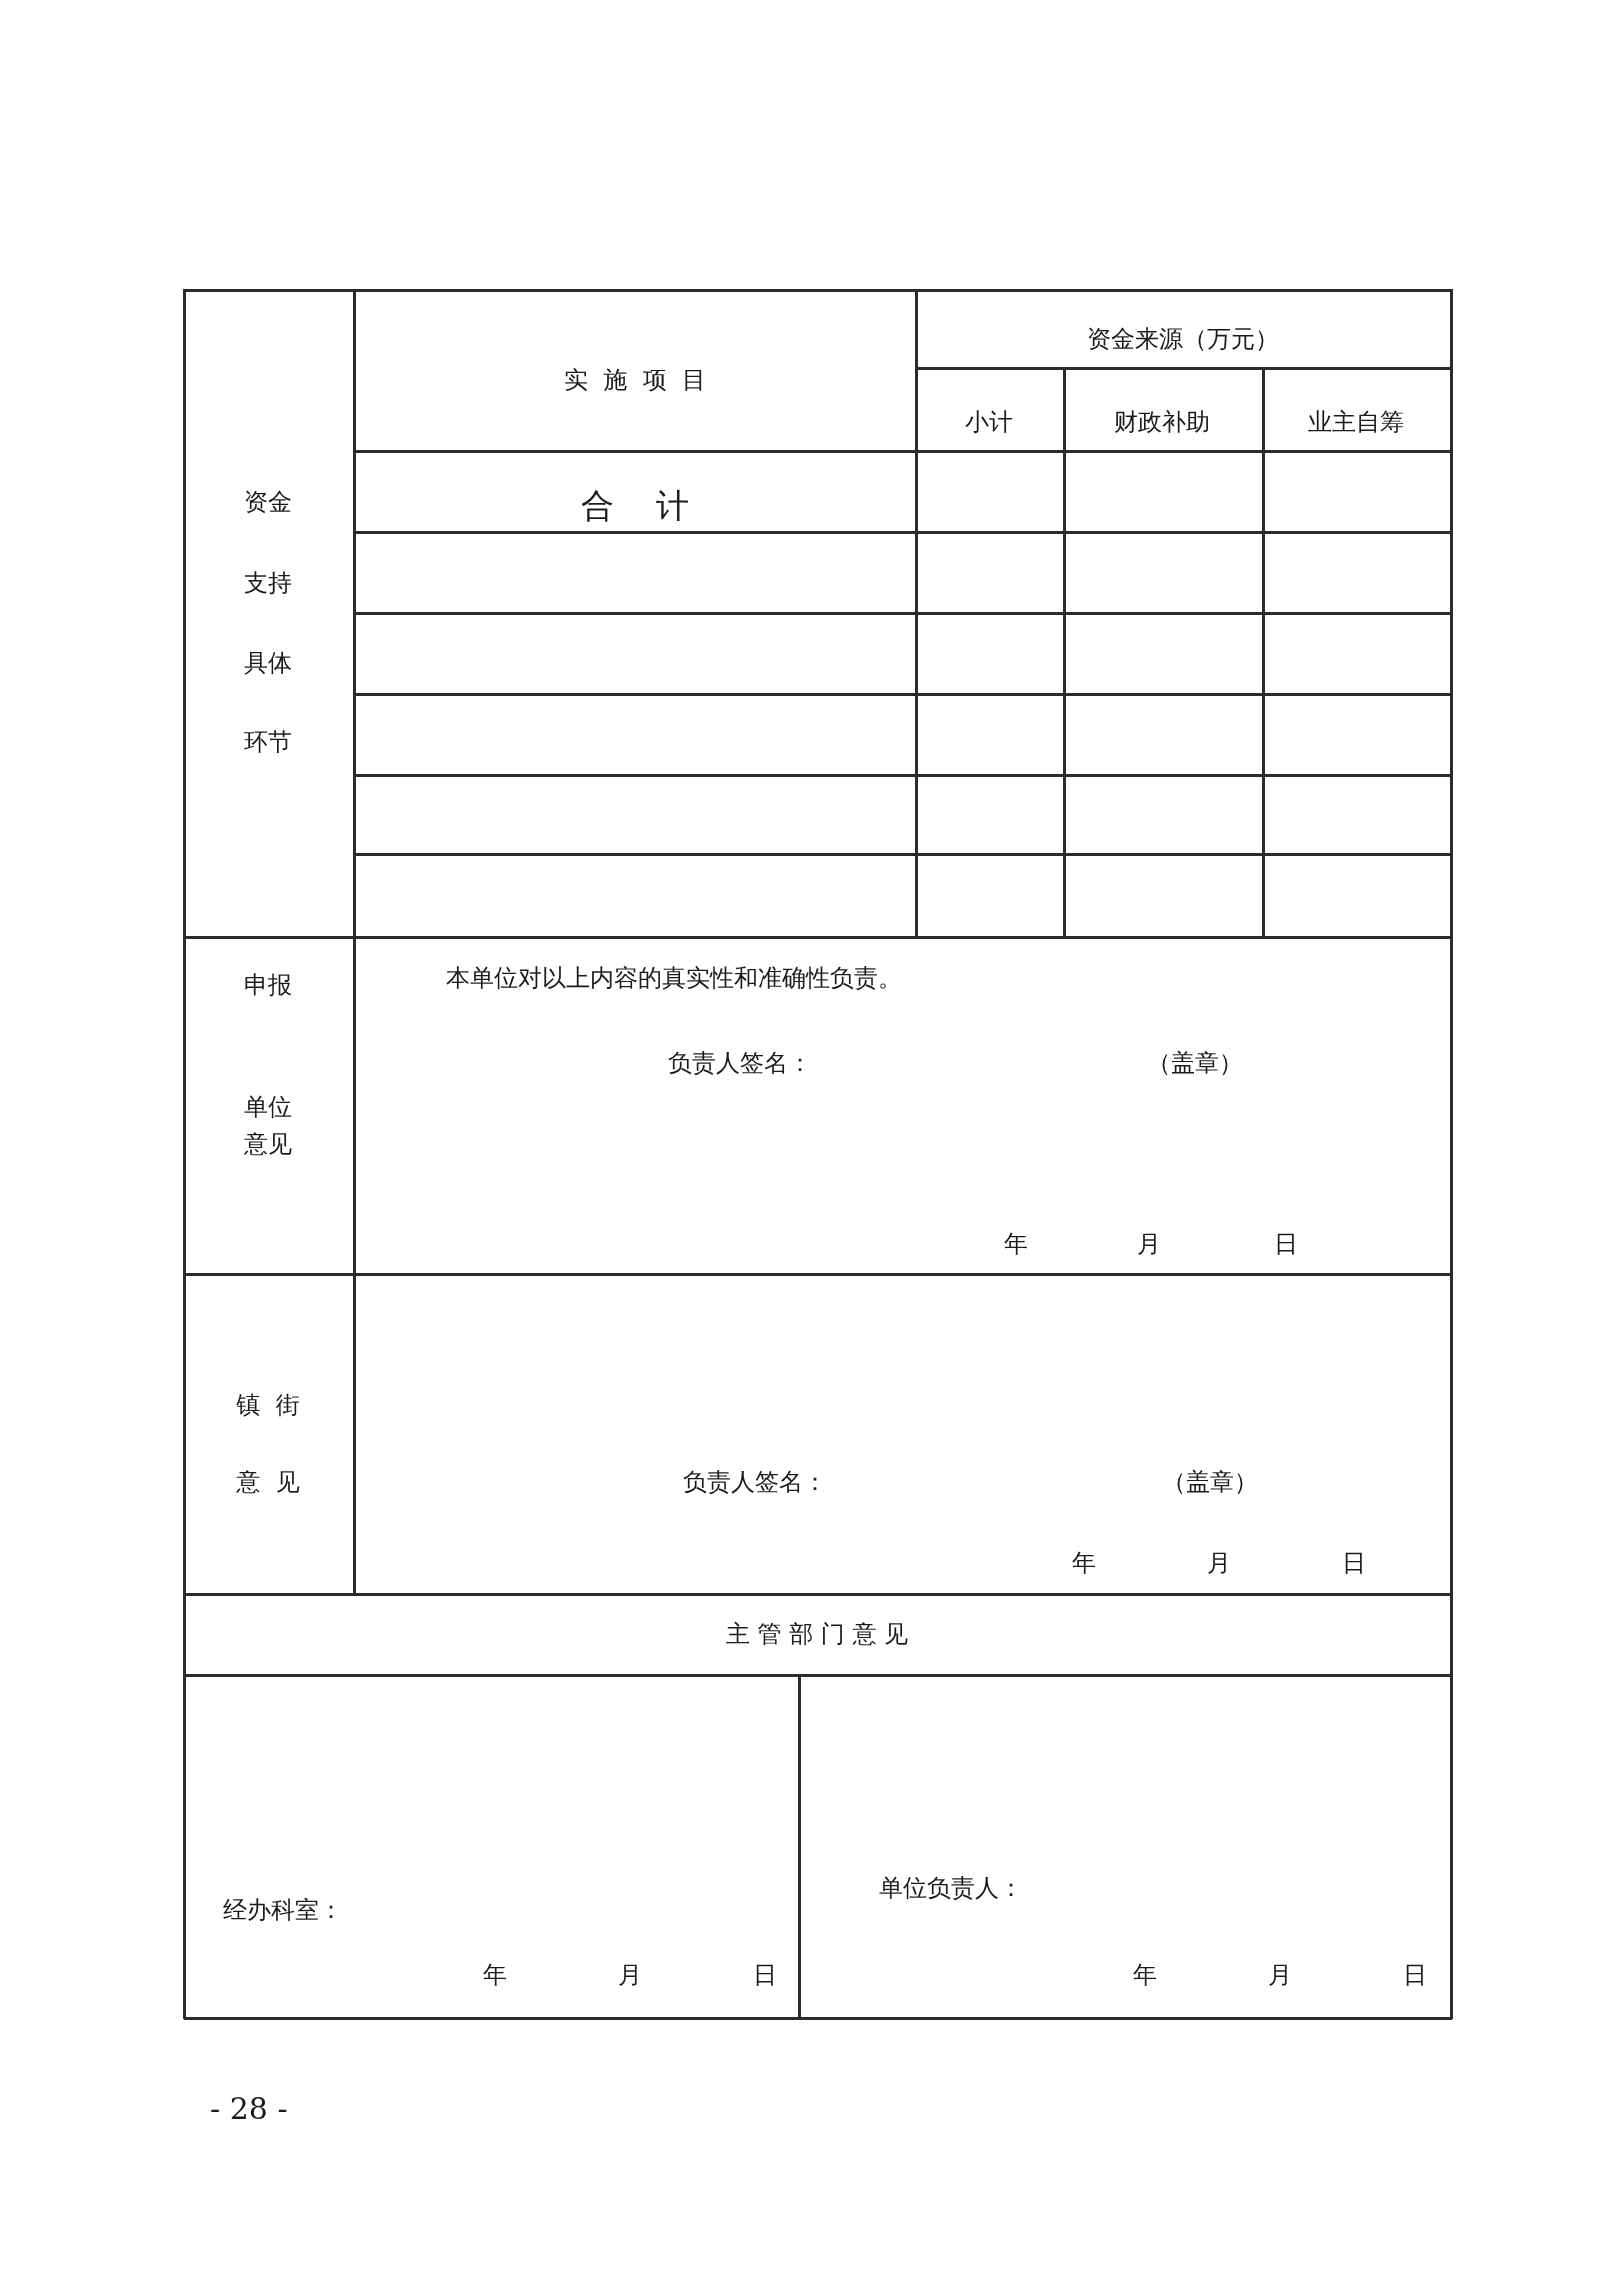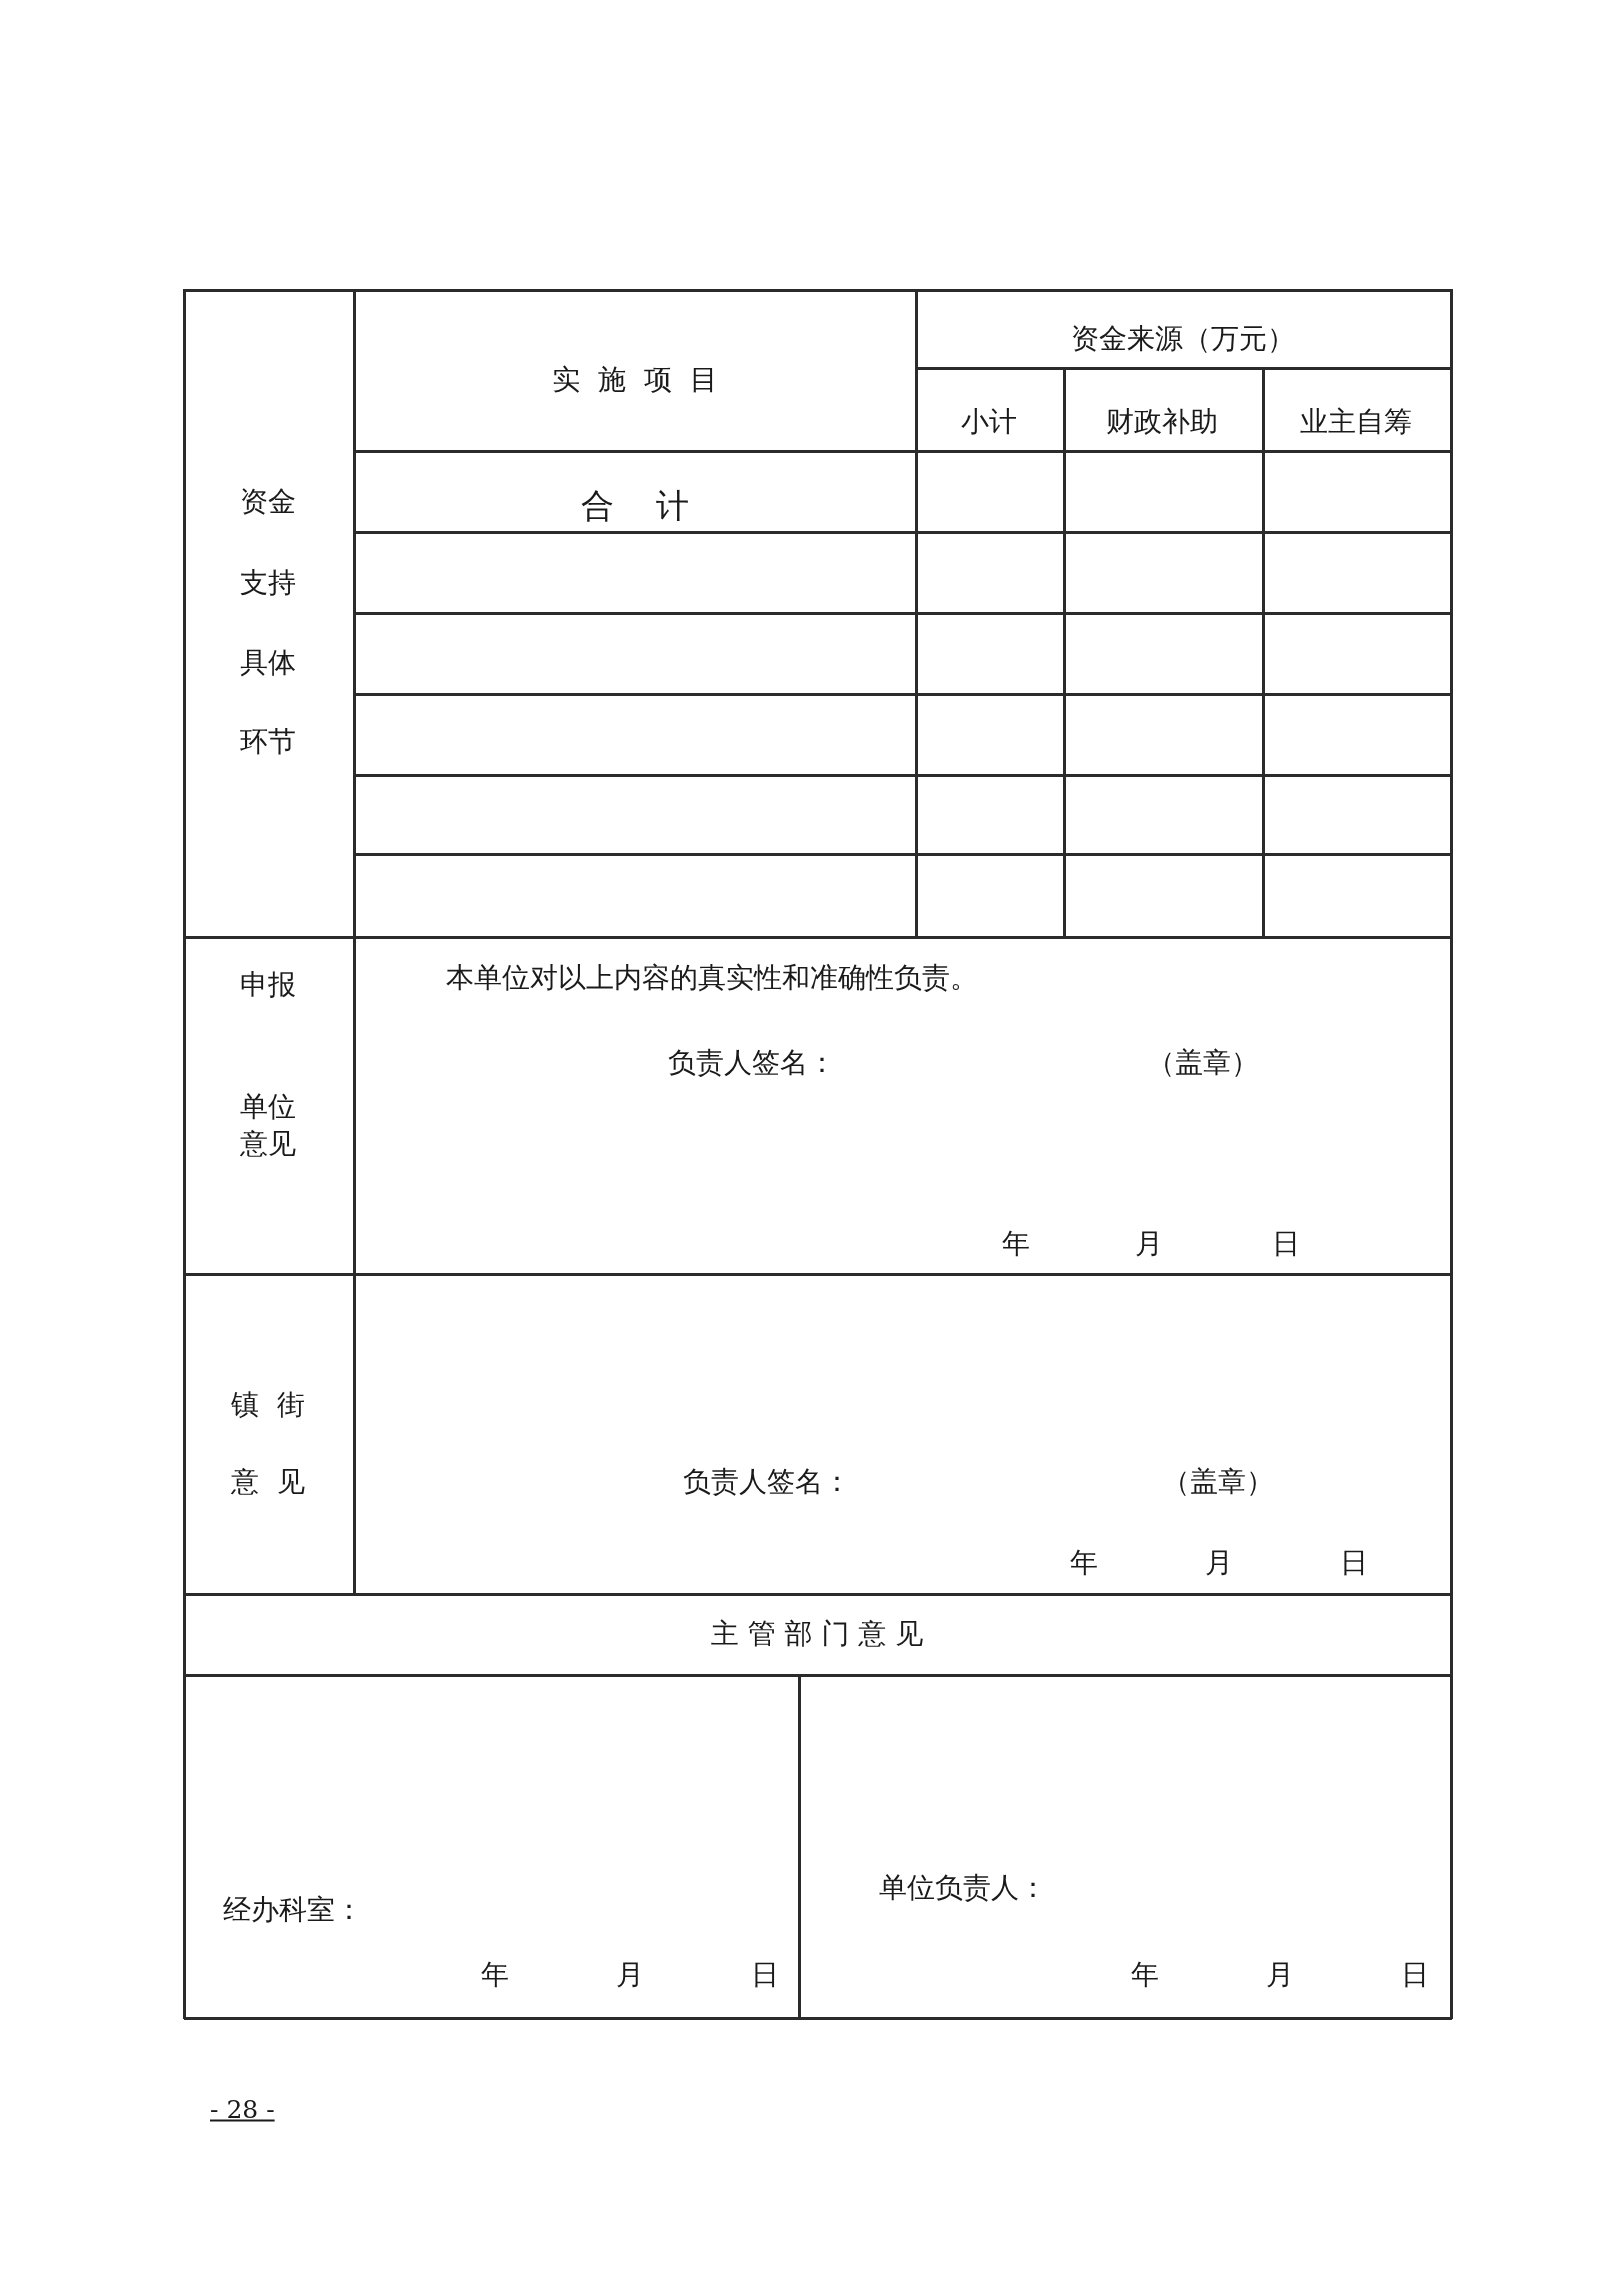--- a/index.html
+++ b/index.html
@@ -1,24 +1,24 @@
 <!DOCTYPE html>
 <html style="font-size:13px"><head>
 <meta charset="utf-8">
 <style>
   html, body { margin: 0; padding: 0; background: #ffffff; }
   body { width: 1623px; height: 2295px; position: relative; overflow: hidden;
          font-family: "DejaVu Serif", "Liberation Serif", serif; color: #1a1a1a; }
   .hl { position: absolute; height: 2.5px; background: #2b2b2b; }
   .vl { position: absolute; width: 2.5px; background: #2b2b2b; }
-  .t { position: absolute; white-space: pre; font-size: 28px; line-height: 1; }
+  .t { position: absolute; white-space: pre; font-size: 24px; line-height: 1; }
   .c { transform: translate(-50%, -50%); }
   .l { transform: translateY(-50%); }
   .sm { font-size: 33px; }
-  .pn { font-size: 25px; text-decoration: underline; }
+  .pn { font-size: 30px; }
 </style>
 </head>
 <body>
 
 <div>
 
   <div class="hl" style="left:184px;top:289px;width:1268px;"></div>
   <div class="hl" style="left:184px;top:2017px;width:1268px;"></div>
   <div class="vl" style="left:183px;top:289px;height:1730px;"></div>
   <div class="vl" style="left:1450px;top:289px;height:1730px;"></div>

